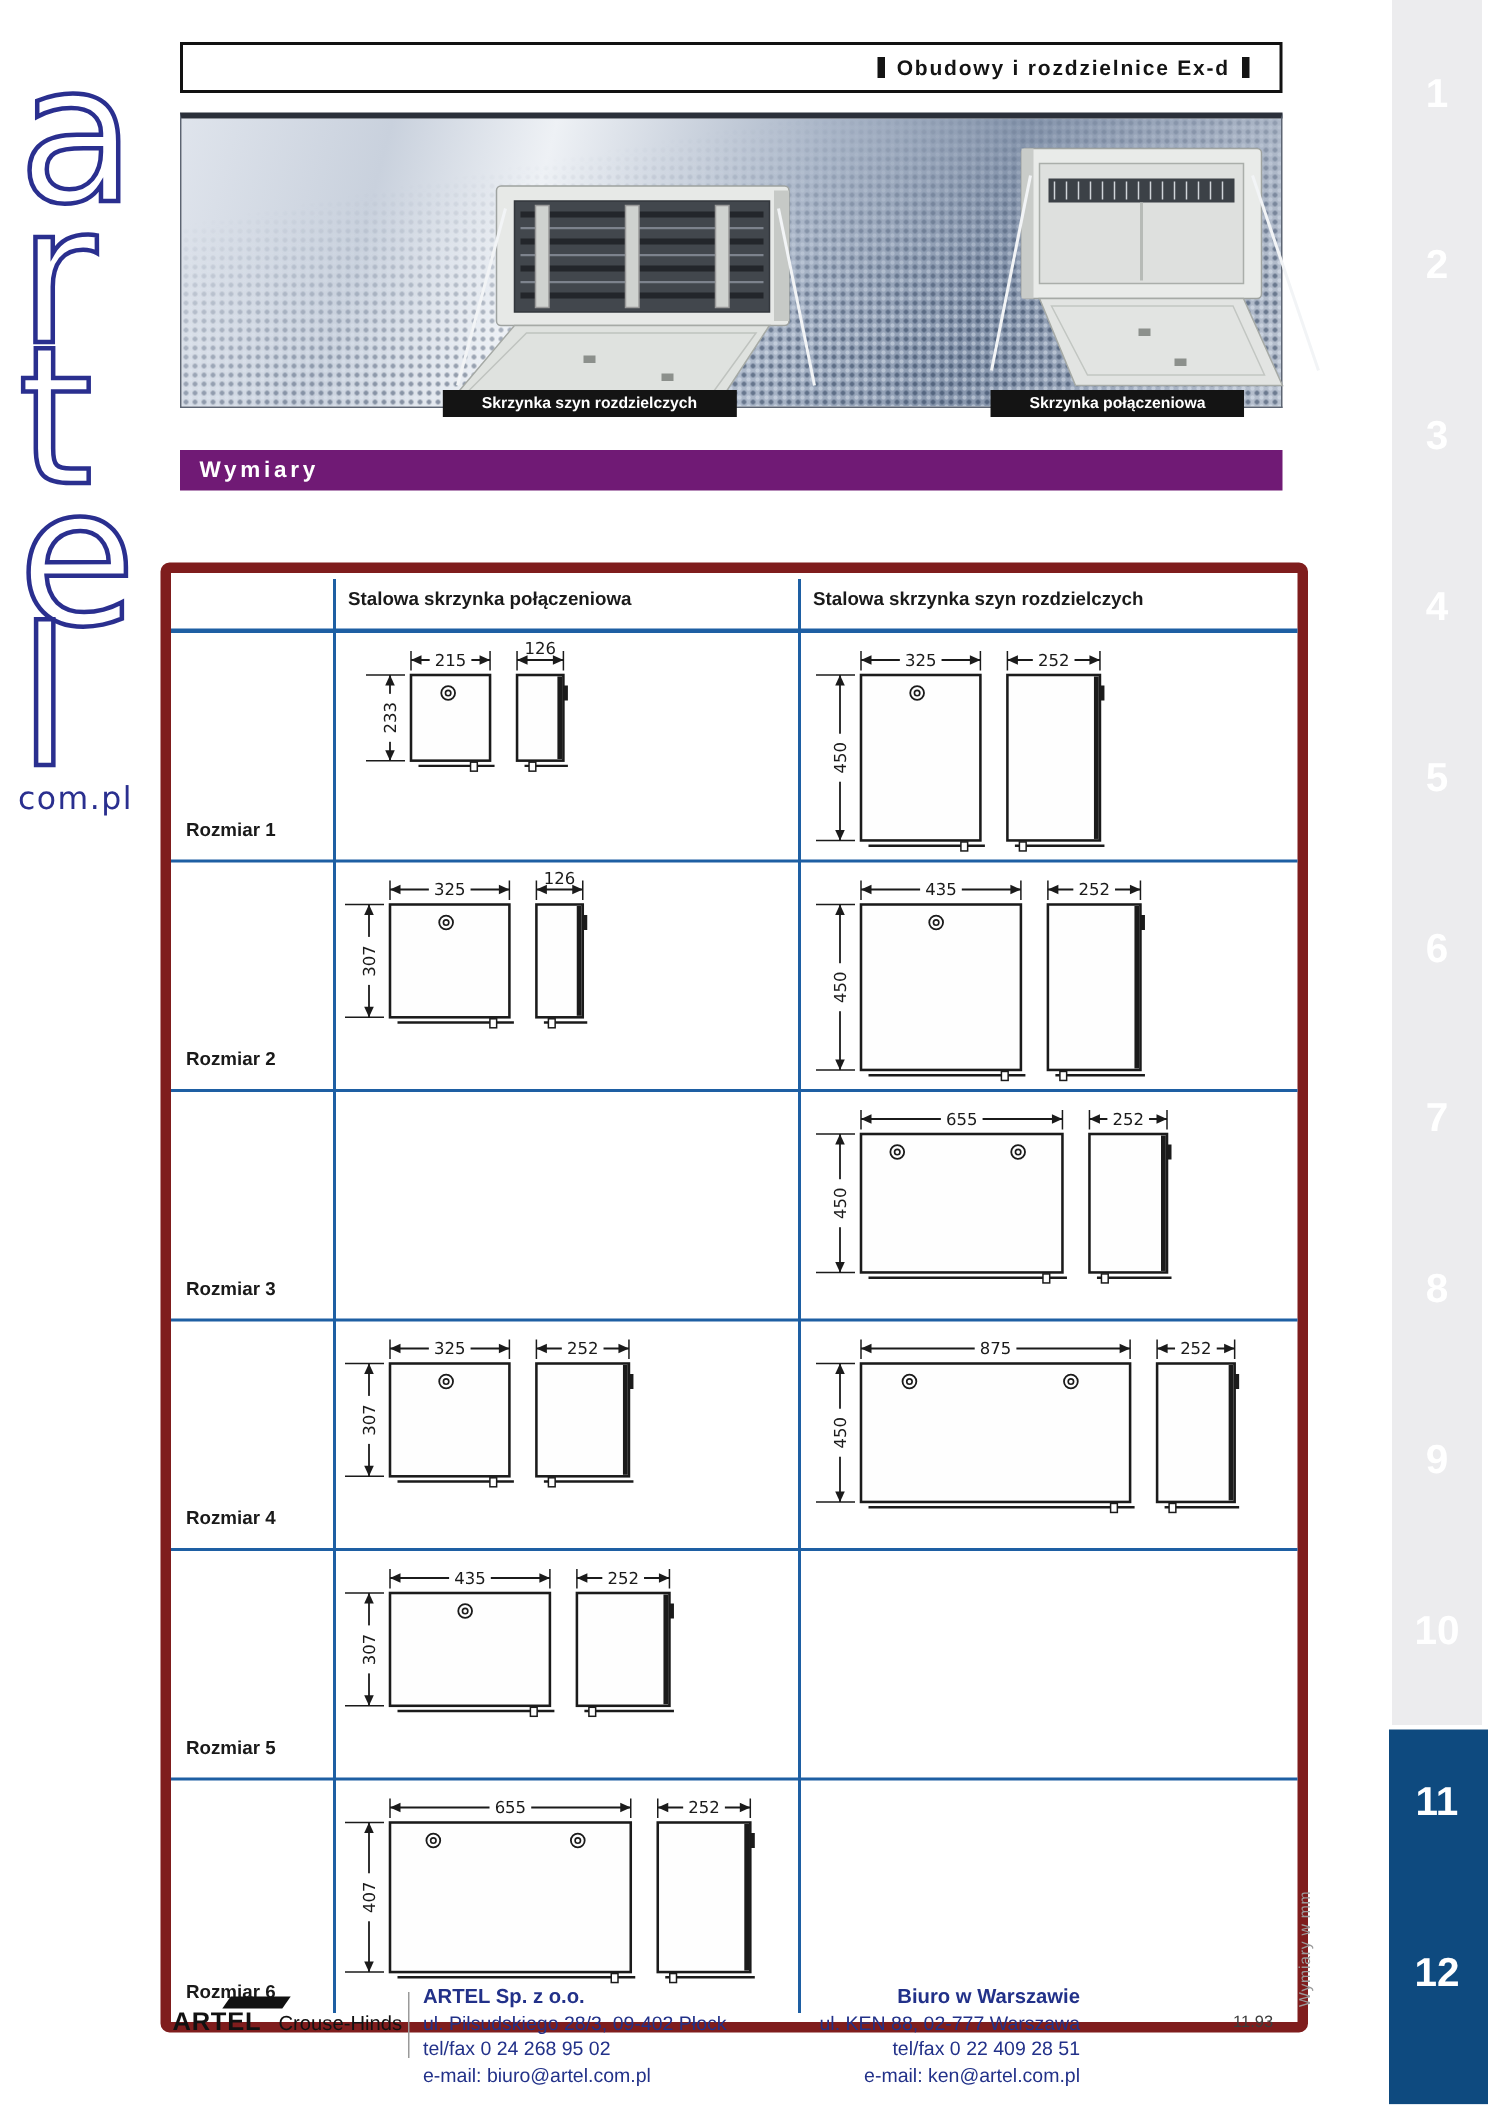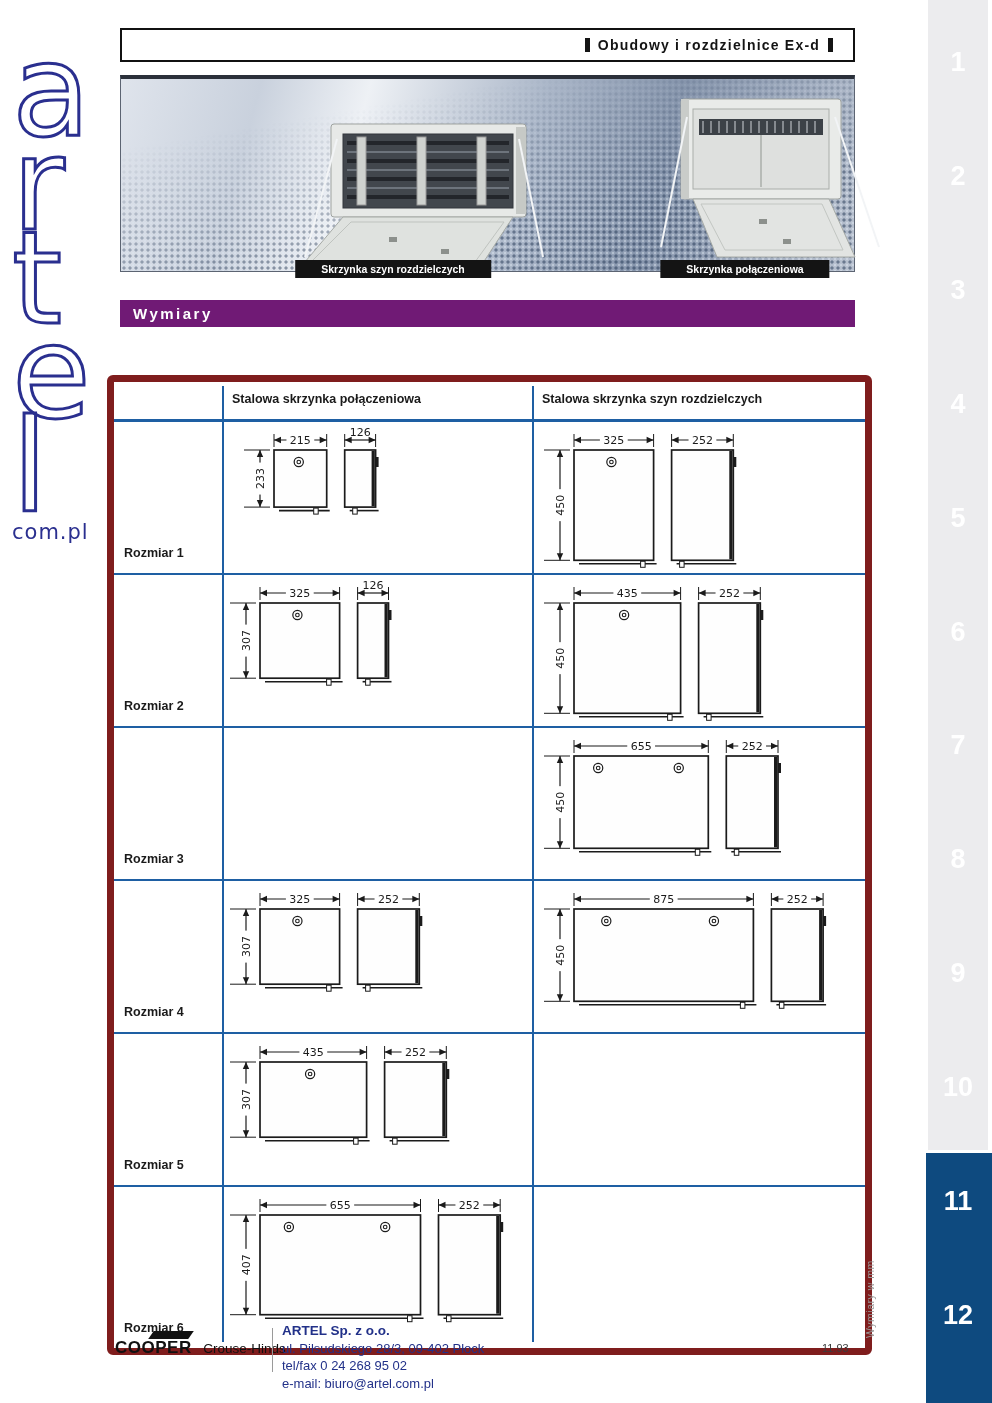--- a/index.html
+++ b/index.html
@@ -516,27 +516,33 @@
       <div class="tab-num" style="top: 730.4px;">7</div>
       <div class="tab-num" style="top: 844.3px;">8</div>
       <div class="tab-num" style="top: 958.2px;">9</div>
       <div class="tab-num" style="top: 1072.1px;">10</div>
       <div class="tab-num" style="top: 1186px;">11</div>
       <div class="tab-num" style="top: 1299.9px;">12</div>
     </div>
 
   <div class="brand">
     <span class="swoosh"></span>
-    <span class="b1">COOPER</span>
+    <span class="b1">ARTEL</span>
     <span class="b2">Crouse-Hinds</span>
   </div>
   <div class="f-divider"></div>
 
   <div class="f-block f-left">
     <div class="f-name">ARTEL Sp. z o.o.</div>
     <div>ul. Piłsudskiego 28/3, 09-402 Płock</div>
     <div>tel/fax 0 24 268 95 02</div>
     <div>e-mail: biuro@artel.com.pl</div>
   </div>
 
+  <div class="f-block f-right">
+    <div class="f-name">Biuro w Warszawie</div>
+    <div>ul. KEN 88, 02-777 Warszawa</div>
+    <div>tel/fax 0 22 409 28 51</div>
+    <div>e-mail: ken@artel.com.pl</div>
+  </div>
 
   <div class="page-num">11.93</div>
 </div>
 
 </body></html>

